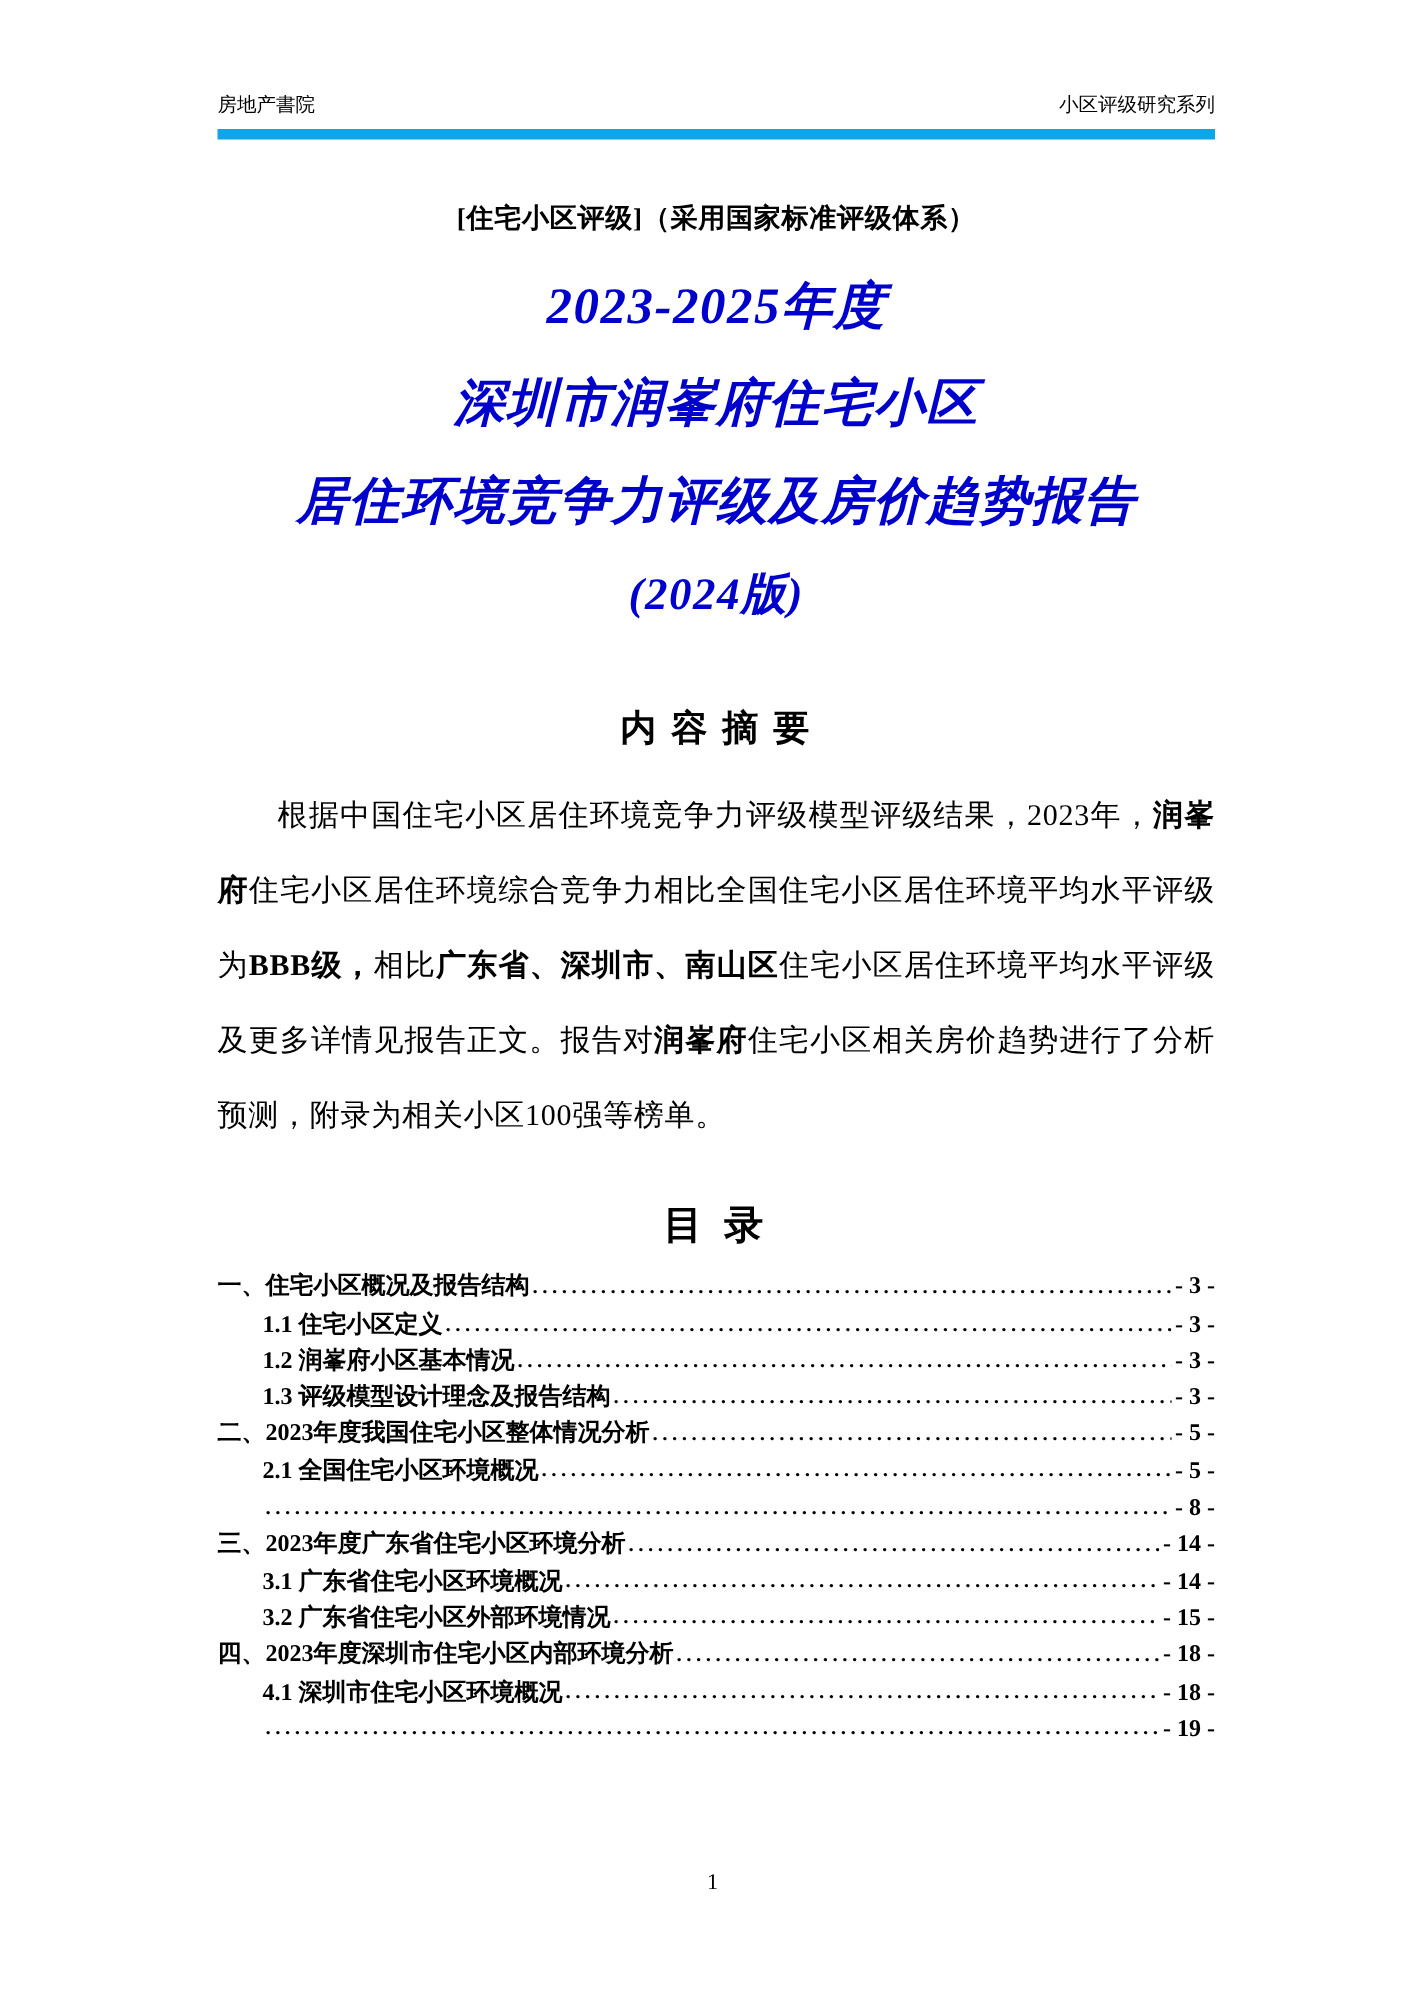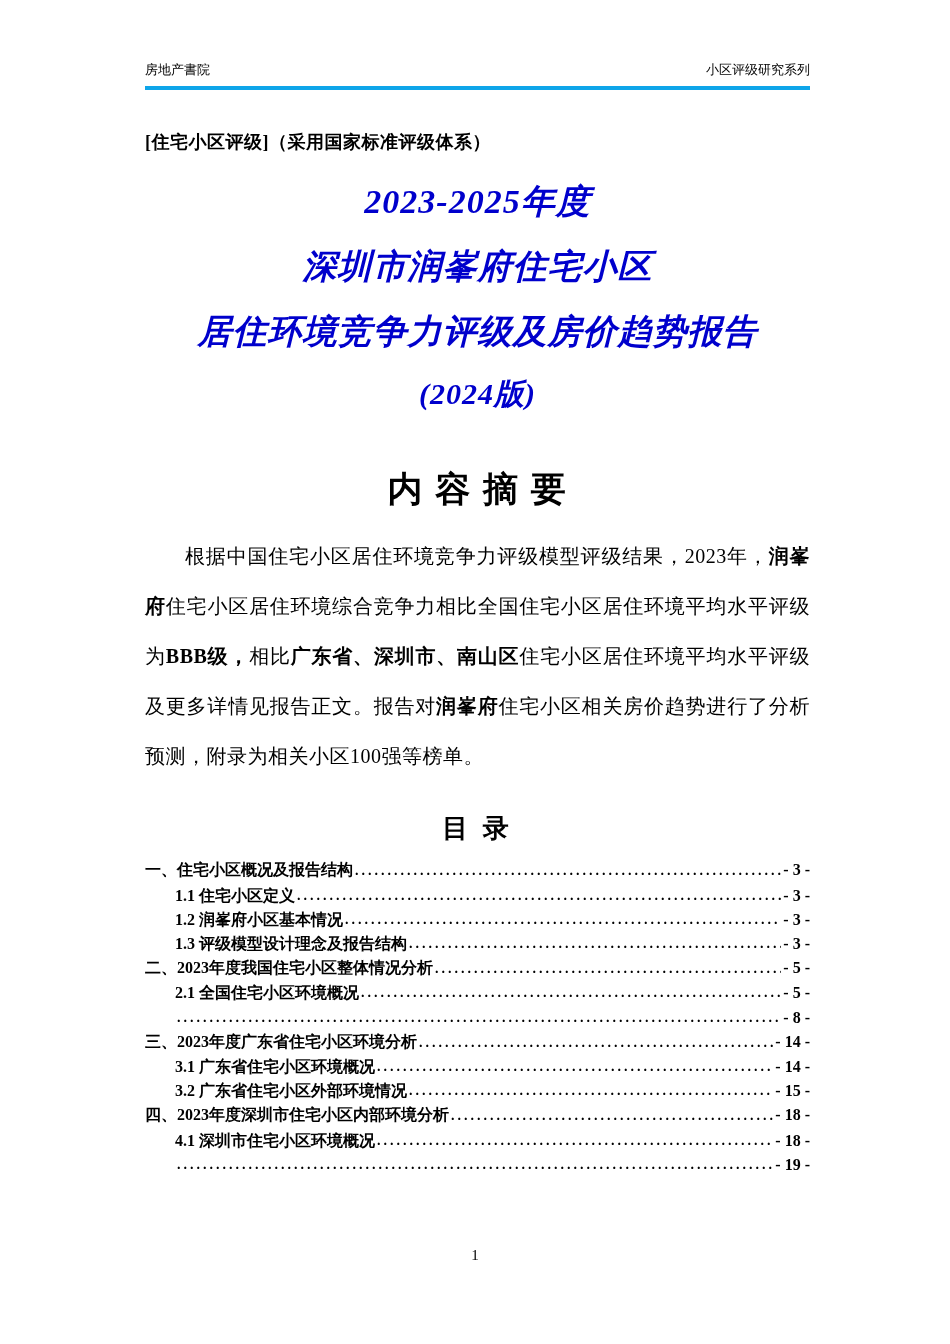--- a/index.html
+++ b/index.html
@@ -10,42 +10,43 @@
     width: 950px;
     height: 1344px;
     margin: 0 auto;
     background: #ffffff;
     color: #000000;
     overflow: hidden;
   }
   .header {
     margin: 62px 140px 0 145px;
     padding-bottom: 8px;
-    border-bottom: 4px solid #0ea5e9;
+    border-bottom: 7px solid #0ea5e9;
     display: flex;
     justify-content: space-between;
     align-items: flex-end;
     font-size: 13px;
     line-height: 1.2;
   }
   .content { margin: 0 140px 0 145px; }
   .report-type {
     margin-top: 40px;
     font-size: 18px;
     font-weight: bold;
     letter-spacing: 0.5px;
+    text-align: center;
   }
   .title-block { text-align: center; color: var(--title-blue, #0000CC); font-weight: bold; }
   .title-line { margin-top: 26px; font-size: 34px; line-height: 1.15; letter-spacing: 1px; font-style: italic; }
   .title-line.first { margin-top: 28px; }
   .title-line.edition { font-size: 30px; margin-top: 26px; }
   .summary-heading {
     margin-top: 55px;
     text-align: center;
-    font-size: 35px;
+    font-size: 24px;
     font-weight: bold;
     letter-spacing: 2px;
   }
   .summary-paragraph {
     margin-top: 18px;
     font-size: 20px;
     line-height: 50px;
     text-align: justify;
     text-indent: 2em;
     letter-spacing: 0.5px;

